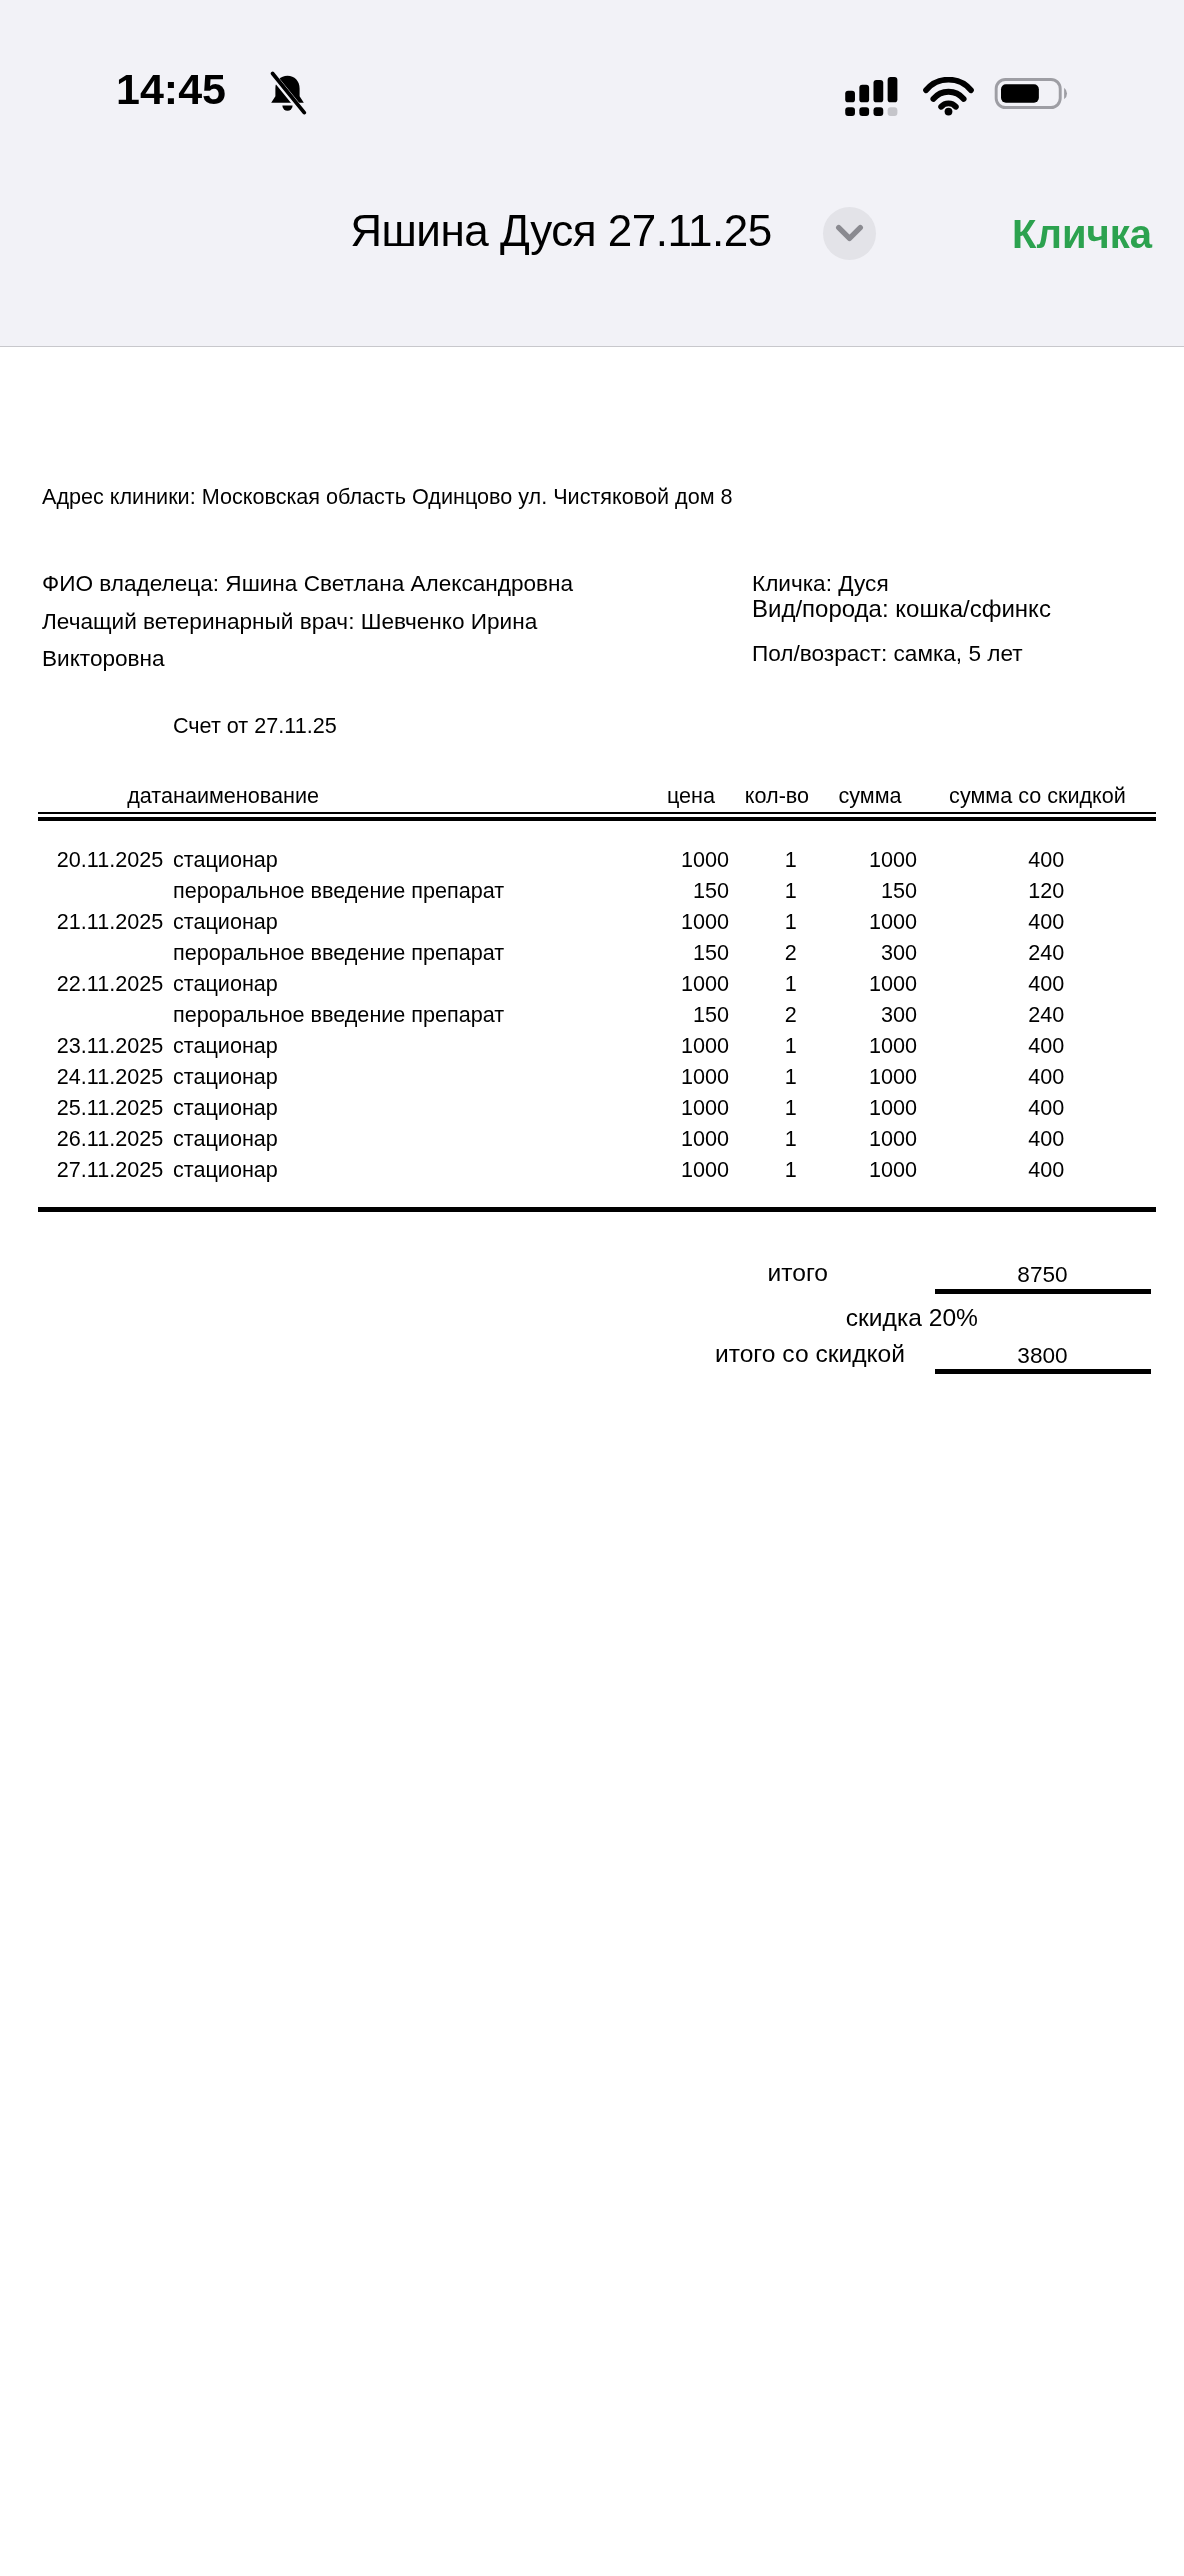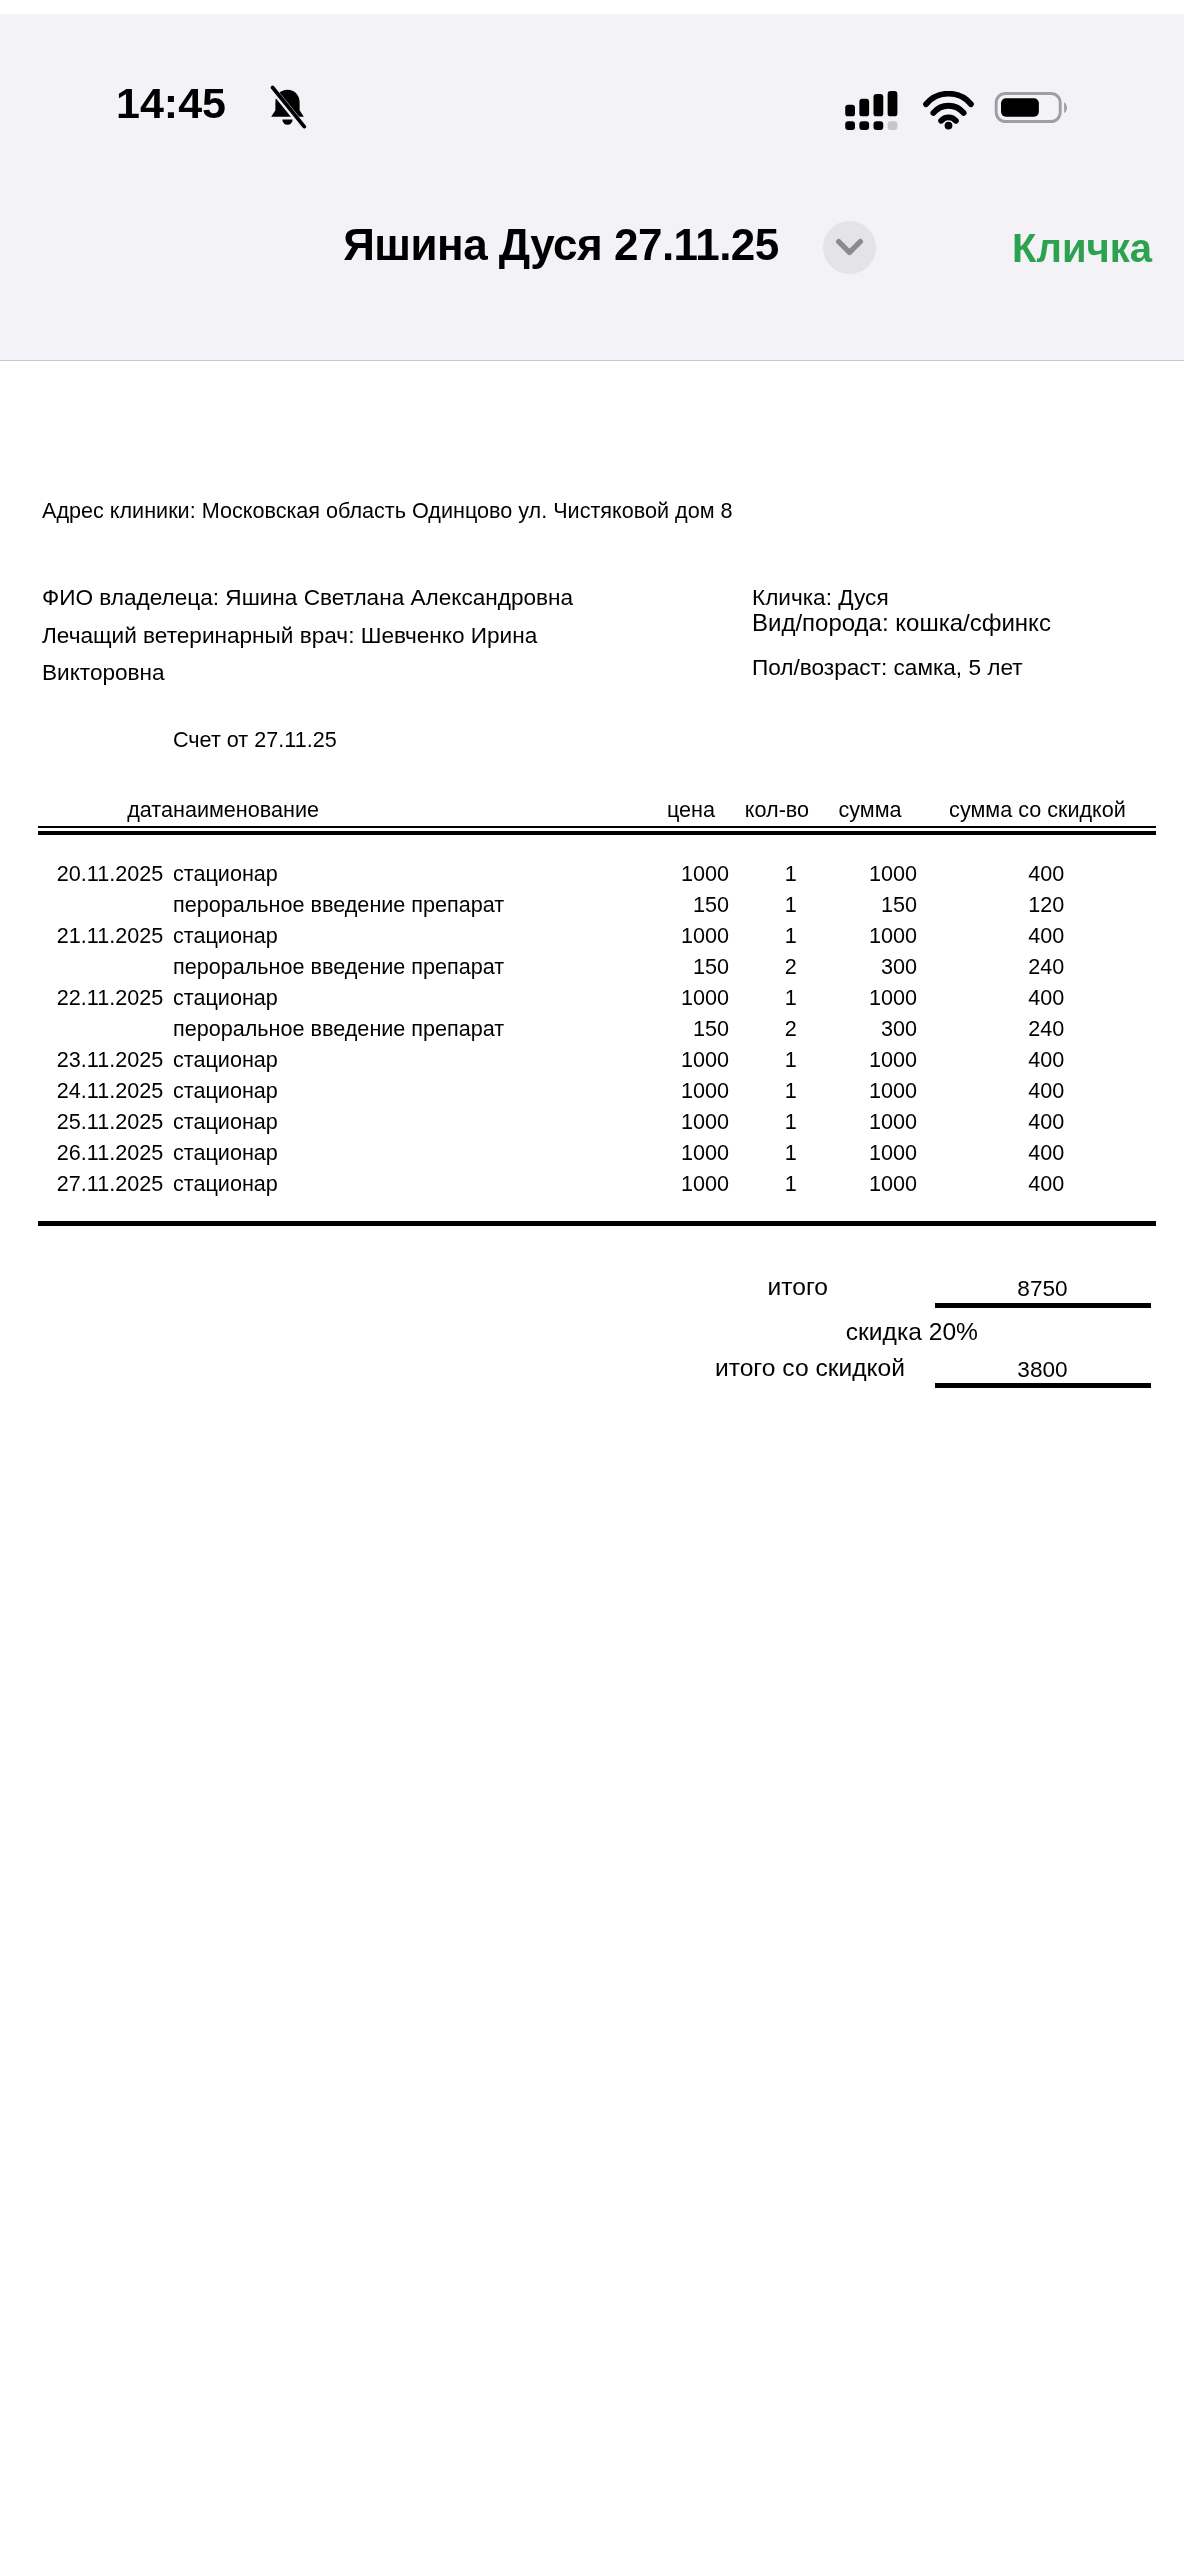--- a/index.html
+++ b/index.html
@@ -1,34 +1,34 @@
 <!DOCTYPE html>
 <html><head>
 <meta charset="utf-8">
 <style>
   html,body{margin:0;padding:0;background:#ffffff;}
   .screen{
     position:relative;width:1185px;height:1926px;overflow:hidden;
-    background:#a21caf;font-family:"Liberation Sans",sans-serif;color:#000;margin-top:14px;
+    background:#a21caf;font-family:"Liberation Sans",sans-serif;color:#000;
     --accent:#2ca24f;--chrome:#f2f2f7;
   }
   
   .chrome-top{
     position:absolute;top:0;left:0;width:100%;height:346px;
     background:var(--chrome);border-bottom:1px solid #c8c8cc;
     box-shadow:0 2px 3.9px rgba(0,0,0,0.07);
   }
   .time{position:absolute;left:116px;top:65px;font-size:43px;font-weight:700;letter-spacing:0px;}
   .bell{position:absolute;left:267px;top:71px;}
   .sig{position:absolute;left:845px;top:77px;}
   .wifi{position:absolute;left:922px;top:77px;}
   .batt{position:absolute;left:994px;top:77px;}
   .nav-title{
     position:absolute;left:0;top:206px;width:1122px;text-align:center;
-    font-size:44px;font-weight:700;letter-spacing:-0.5px;
+    font-size:44px;font-weight:400;letter-spacing:-0.5px;
   }
   .chev-btn{
     position:absolute;left:823px;top:207px;width:53px;height:53px;border-radius:50%;
     background:#e3e3e8;display:flex;align-items:center;justify-content:center;
   }
   .done-btn{
     position:absolute;right:33px;top:212px;font-size:40px;font-weight:600;color:var(--accent);
     background:none;border:none;padding:0;font-family:"Liberation Sans",sans-serif;
   }
   

